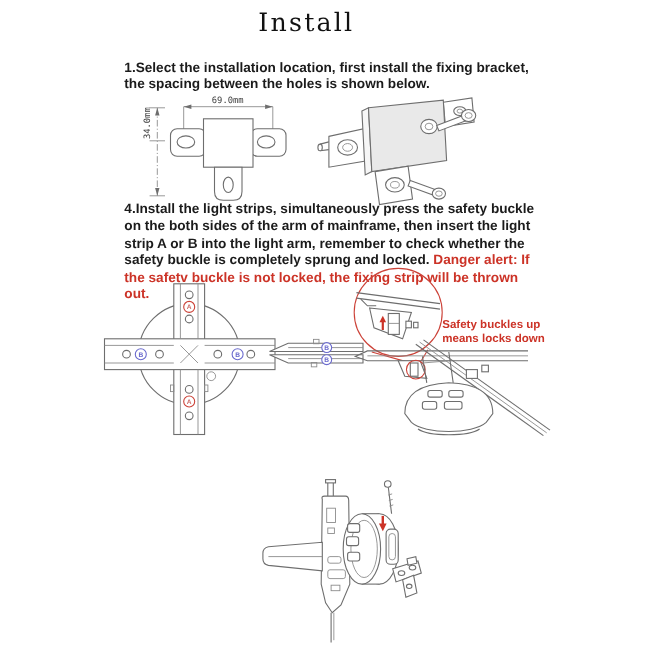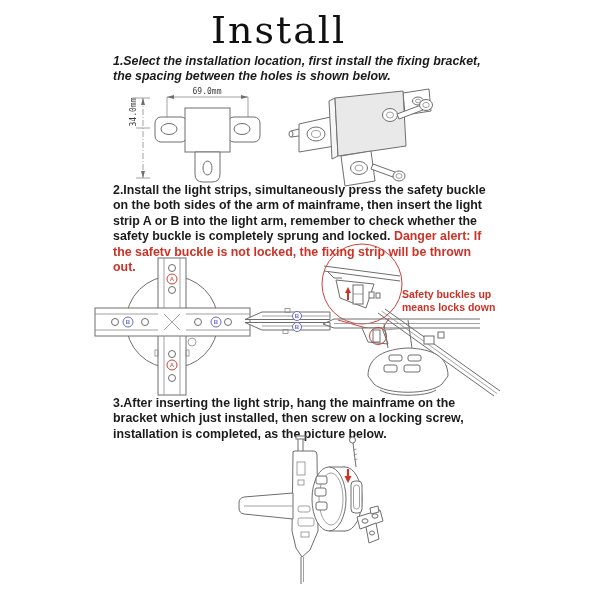--- a/index.html
+++ b/index.html
@@ -1,23 +1,23 @@
 <!DOCTYPE html>
 <html><head>
 <meta charset="utf-8">
 <style>
   html,body{margin:0;padding:0;background:#ffffff;}
   #page{position:relative;width:600px;height:600px;background:#ffffff;overflow:hidden;
         font-family:"Liberation Sans",sans-serif;color:#1b1b1b;}
   .title{position:absolute;top:8px;left:0;width:557px;text-align:center;
-         font-family:"DejaVu Serif",serif;font-size:38px;font-weight:400;
+         font-family:"DejaVu Serif",serif;font-size:23px;font-weight:400;
          letter-spacing:2px;color:#111;}
   .step{position:absolute;left:113px;width:381px;font-size:12.4px;font-weight:bold;
         line-height:15.4px;letter-spacing:0px;color:#1b1b1b;}
-  #step1{top:54px;font-style:italic;}
+  #step1{top:54px;}
   #step2{top:183px;}
   #step3{top:396px;}
   .danger{color:#cc3327;}
   svg{position:absolute;overflow:visible;}
   #svg-dim{left:118px;top:86px;}
   #svg-iso{left:283px;top:84px;}
   #svg-arms{left:90px;top:252px;}
   #svg-final{left:232px;top:436px;}
   .ln{fill:none;stroke:#6e6e6e;stroke-width:1;}
   .lnt{fill:none;stroke:#8a8a8a;stroke-width:0.8;}
@@ -90,21 +90,21 @@
       <ellipse class="lnt" cx="143" cy="21" rx="3.2" ry="2.6"></ellipse>
     </g>
     <g>
       <polygon class="wh" points="90,80 112,88 110,93 88,85"></polygon>
       <ellipse class="wh" cx="116" cy="92" rx="6" ry="5"></ellipse>
       <ellipse class="lnt" cx="116" cy="92" rx="3" ry="2.4"></ellipse>
     </g>
   </svg>
 
   <div class="step" id="step2">
-    <span>2.Install the light strips, simultaneously press the safety buckle on the both sides of the arm of mainframe, then insert the light strip A or B into the light arm, remember to check whether the safety buckle is completely sprung and locked. </span><span class="danger">Danger alert: If the safetv buckle is not locked, the fixing strip will be thrown out.</span>
+    <span>4.Install the light strips, simultaneously press the safety buckle on the both sides of the arm of mainframe, then insert the light strip A or B into the light arm, remember to check whether the safety buckle is completely sprung and locked. </span><span class="danger">Danger alert: If the safetv buckle is not locked, the fixing strip will be thrown out.</span>
   </div>
 
   <svg id="svg-arms" width="410" height="146" viewBox="0 0 410 146">
     <g>
       <circle class="ln" cx="82" cy="70" r="46"></circle>
       <rect class="wh" x="68" y="6" width="28" height="137"></rect>
       <rect class="wh" x="5" y="56" width="155" height="28"></rect>
       <line class="lnt" x1="74" y1="6" x2="74" y2="56"></line>
       <line class="lnt" x1="90" y1="6" x2="90" y2="56"></line>
       <line class="lnt" x1="74" y1="84" x2="74" y2="143"></line>
@@ -186,21 +186,20 @@
       <rect class="wh" x="294" y="113" width="13" height="7" rx="2"></rect>
       <rect class="wh" x="314" y="113" width="16" height="7" rx="2"></rect>
       <line class="ln" x1="298" y1="96" x2="294" y2="72"></line>
       <line class="ln" x1="322" y1="96" x2="318" y2="68"></line>
       <line class="lnt" x1="294" y1="78" x2="318" y2="76"></line>
       <rect class="wh" x="334" y="84" width="10" height="8"></rect>
       <rect class="wh" x="348" y="80" width="6" height="6"></rect>
     </g>
   </svg>
 
-  <div class="step" id="step3">3.After inserting the light strip, hang the mainframe on the bracket which just installed, then screw on a locking screw, installation is completed, as the picture below.</div>
 
   <svg id="svg-final" width="255" height="160" viewBox="0 0 255 160">
     <g>
       <rect class="wh" x="64" y="0" width="9" height="3"></rect>
       <line class="ln" x1="66" y1="3" x2="66" y2="16"></line>
       <line class="ln" x1="71" y1="3" x2="71" y2="16"></line>
     </g>
     <g>
       <path class="wh" d="M61,18 Q60,15 63,15 L82,15 Q85,15 85,19 L86,95 L78,114 L70,121 L64,112 L60,95 Z"></path>
       <rect class="lnt" x="65" y="26" width="8" height="13" fill="#fff"></rect>

